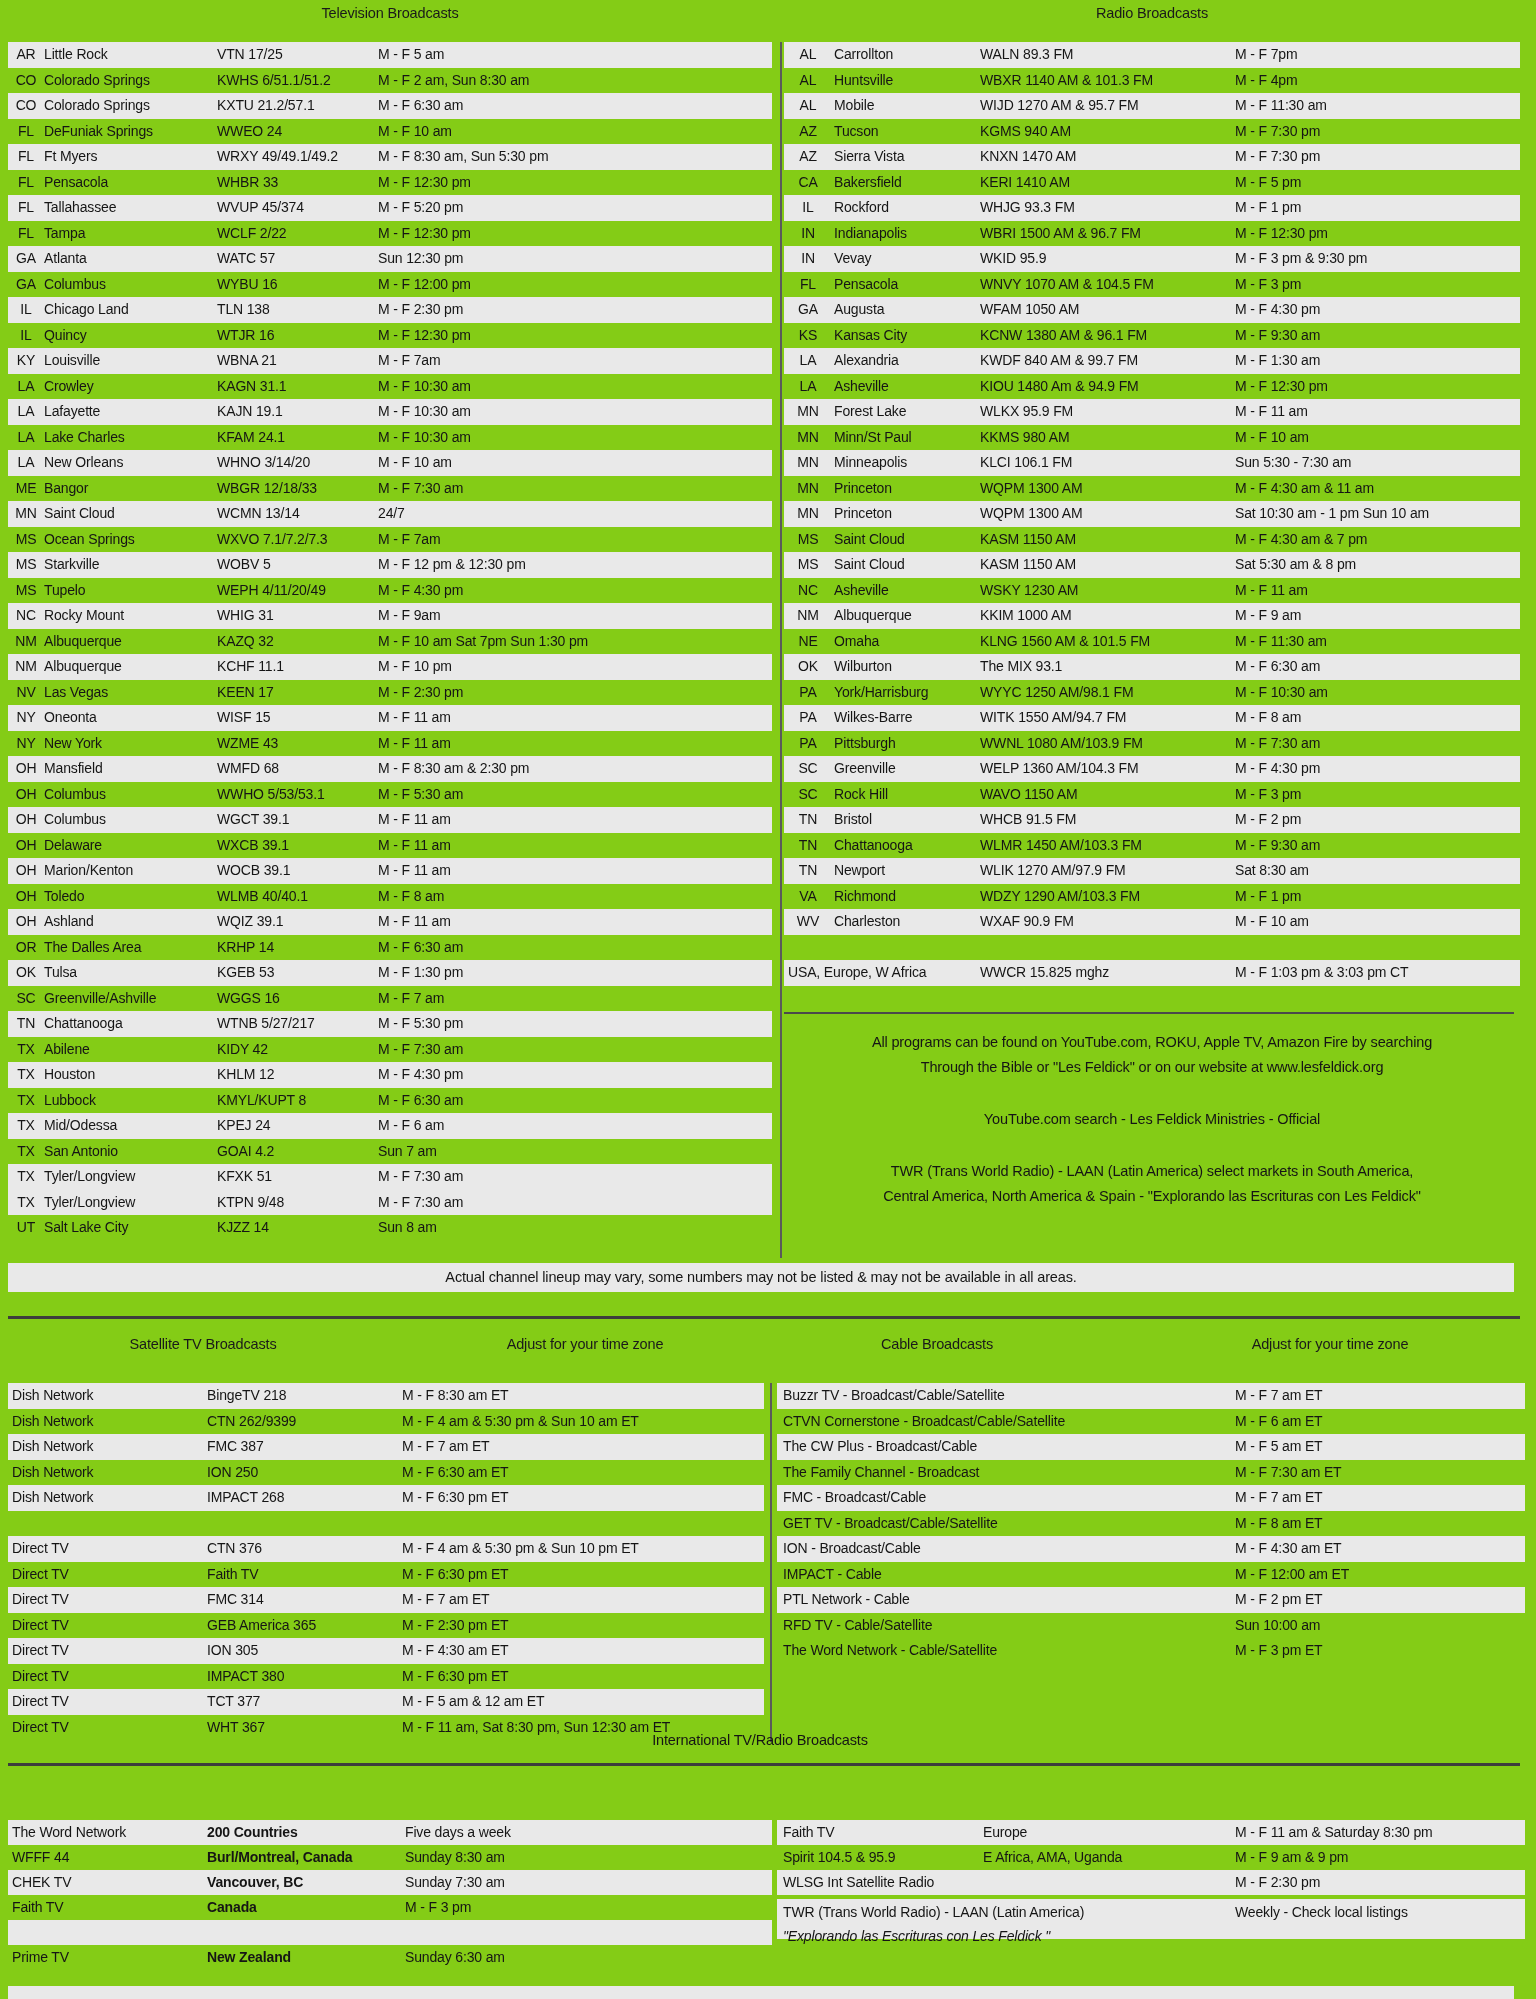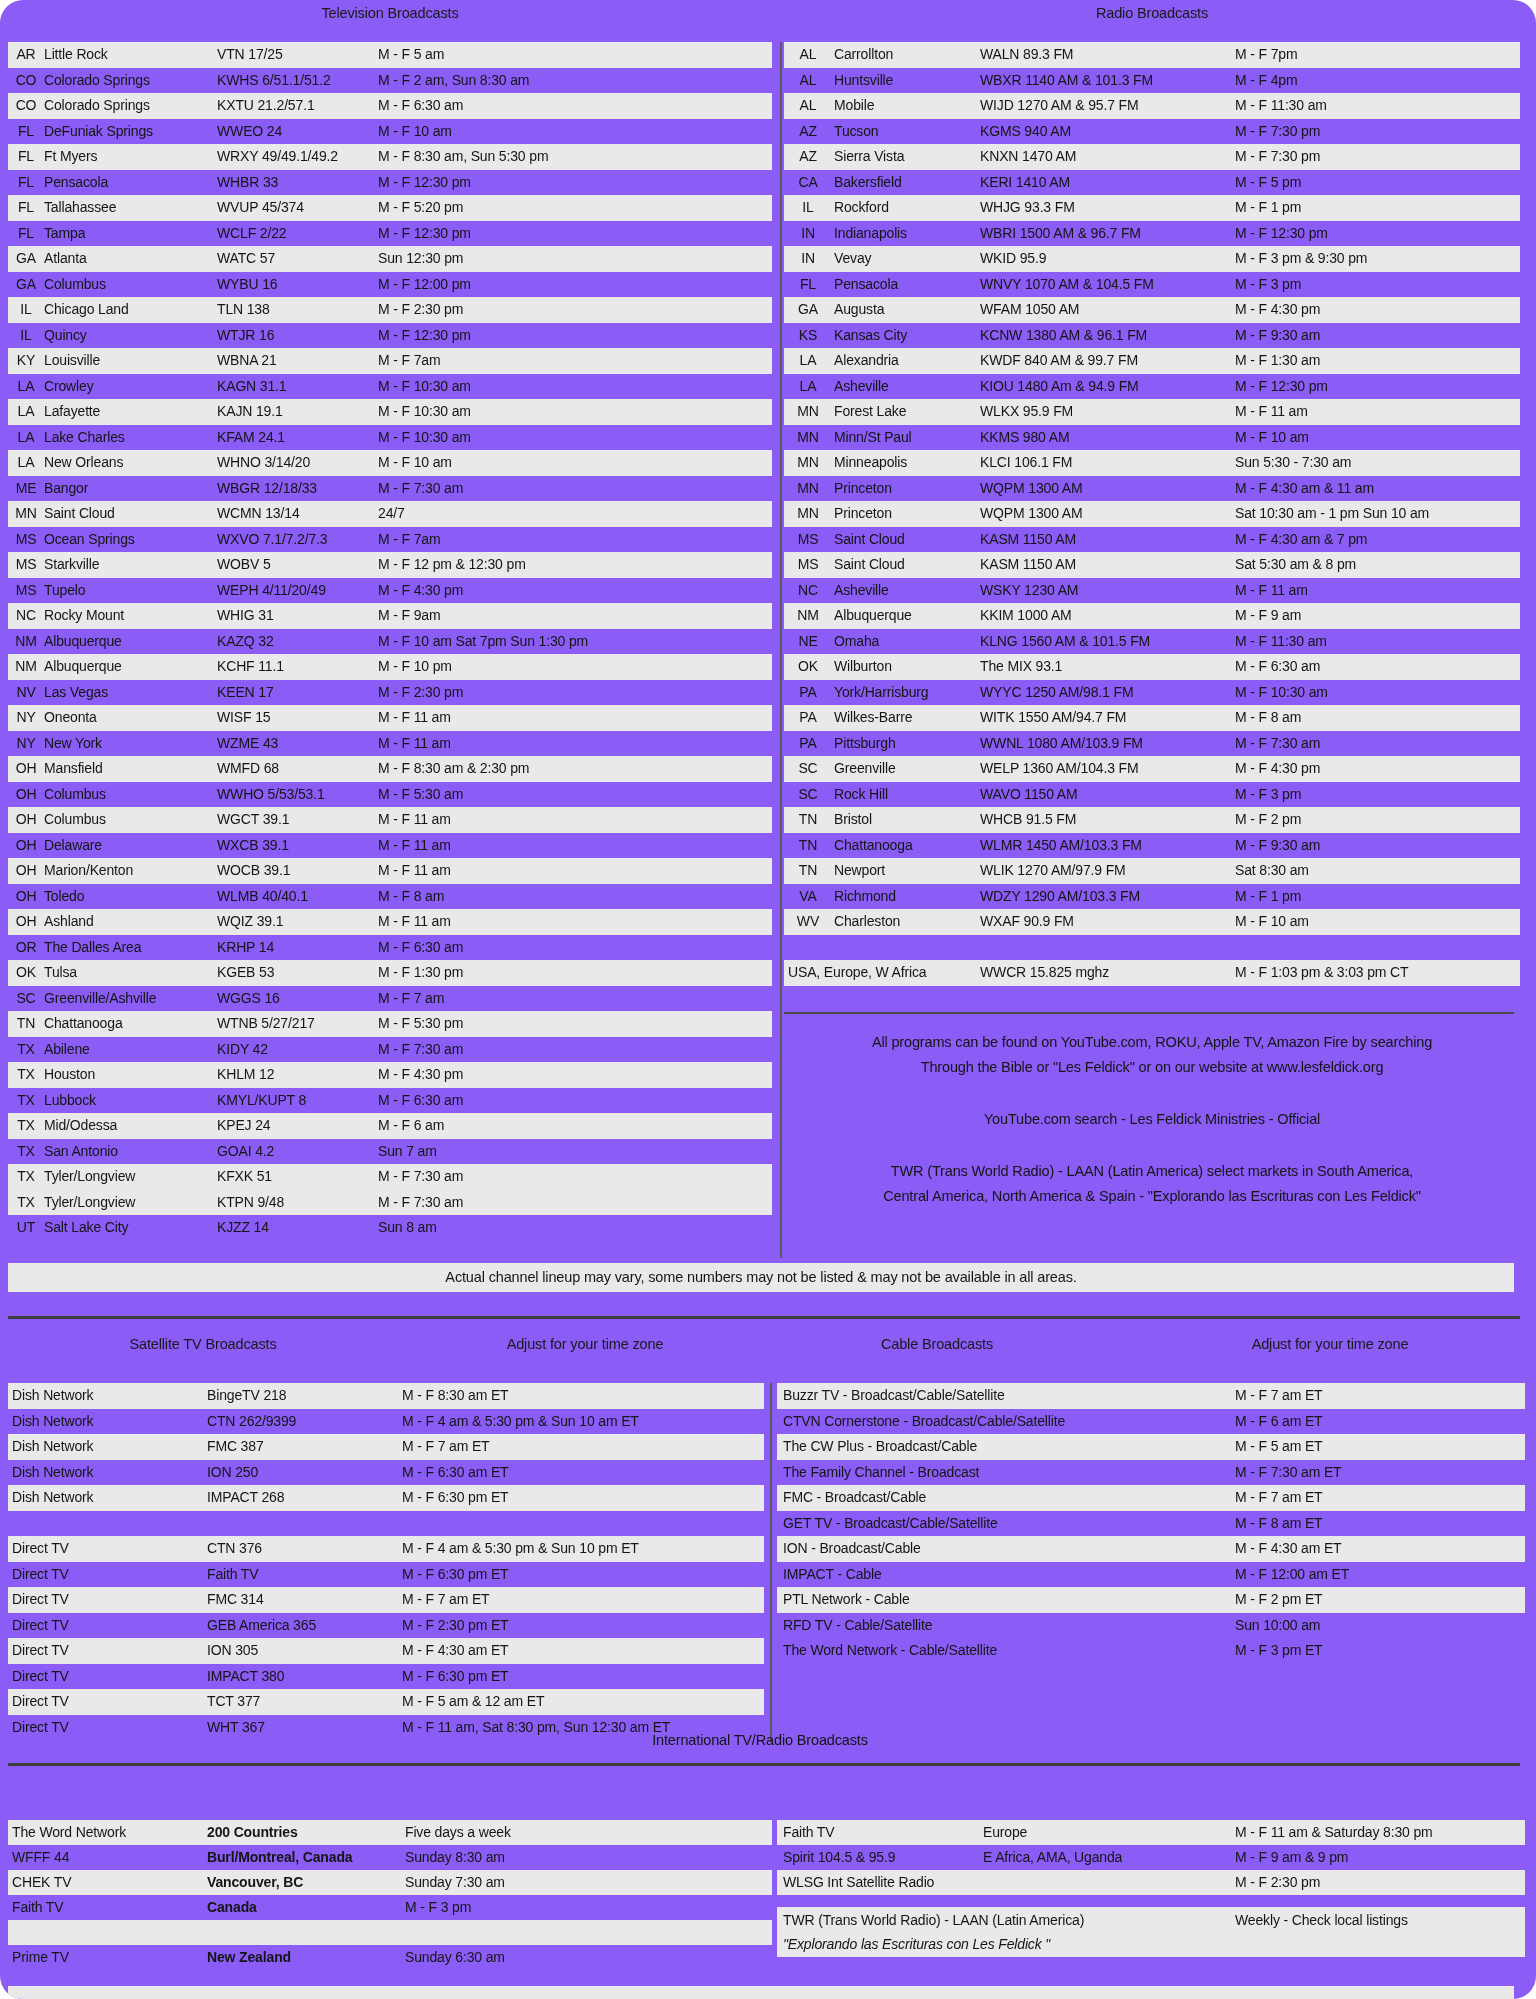--- a/index.html
+++ b/index.html
@@ -1,20 +1,19 @@
 <!DOCTYPE html>
 <html><head>
 <meta charset="utf-8">
 <style>
   html,body{margin:0;padding:0;background:#fff;}
   #page{
-    position:relative;width:1536px;height:1999px;background:#8b5cf6;overflow:hidden;
+    position:relative;width:1536px;height:1999px;background:#84cc16;overflow:hidden;
     font-family:"Liberation Sans",sans-serif;font-size:14px;color:#151515;
     letter-spacing:-0.15px;
-    border-radius:23px;
   }
   .col-title{position:absolute;text-align:center;font-size:14.5px;color:#1a1a1a;}
   .tbl{position:absolute;}
   .row{position:relative;height:25.5px;line-height:25.5px;white-space:nowrap;}
   .row.shaded{background:#e9e9e9;}
   .row span{position:absolute;top:0;}
   
   .tv .c0{left:4px;width:28px;text-align:center;}
   .tv .c1{left:36px;}
   .tv .c2{left:209px;}
@@ -44,21 +43,21 @@
   .hrule-thin{position:absolute;height:2px;background:#4a4a4a;}
   .hrule-thick{position:absolute;height:3px;background:#3d3d3d;}
   .spacer{height:25.5px;}
   #banner{
     position:absolute;left:8px;top:1263px;width:1506px;height:29px;line-height:29px;
     background:#e9e9e9;text-align:center;font-size:14.5px;
   }
   #radio-notes{position:absolute;left:784px;top:1030px;width:736px;text-align:center;font-size:14.5px;line-height:25px;}
   #radio-notes .gap-s{height:27px;}
   #intl-title{position:absolute;left:0;top:1732px;width:1520px;text-align:center;font-size:14.5px;}
-  .twr-block{position:relative;margin-top:12px;height:50px;background:#e9e9e9;line-height:24px;}
+  .twr-block{position:relative;margin-top:4px;height:40px;background:#e9e9e9;line-height:24px;}
   .twr-block .l1{position:absolute;left:6px;top:1px;}
   .twr-block .l2{position:absolute;left:6px;top:25px;font-style:italic;}
   .twr-block .sched{position:absolute;left:458px;top:1px;}
   #bottom-band{position:absolute;left:8px;top:1986px;width:1506px;height:13px;background:#e9e9e9;}
 </style>
 </head>
 <body>
 
 <div id="page">
 

